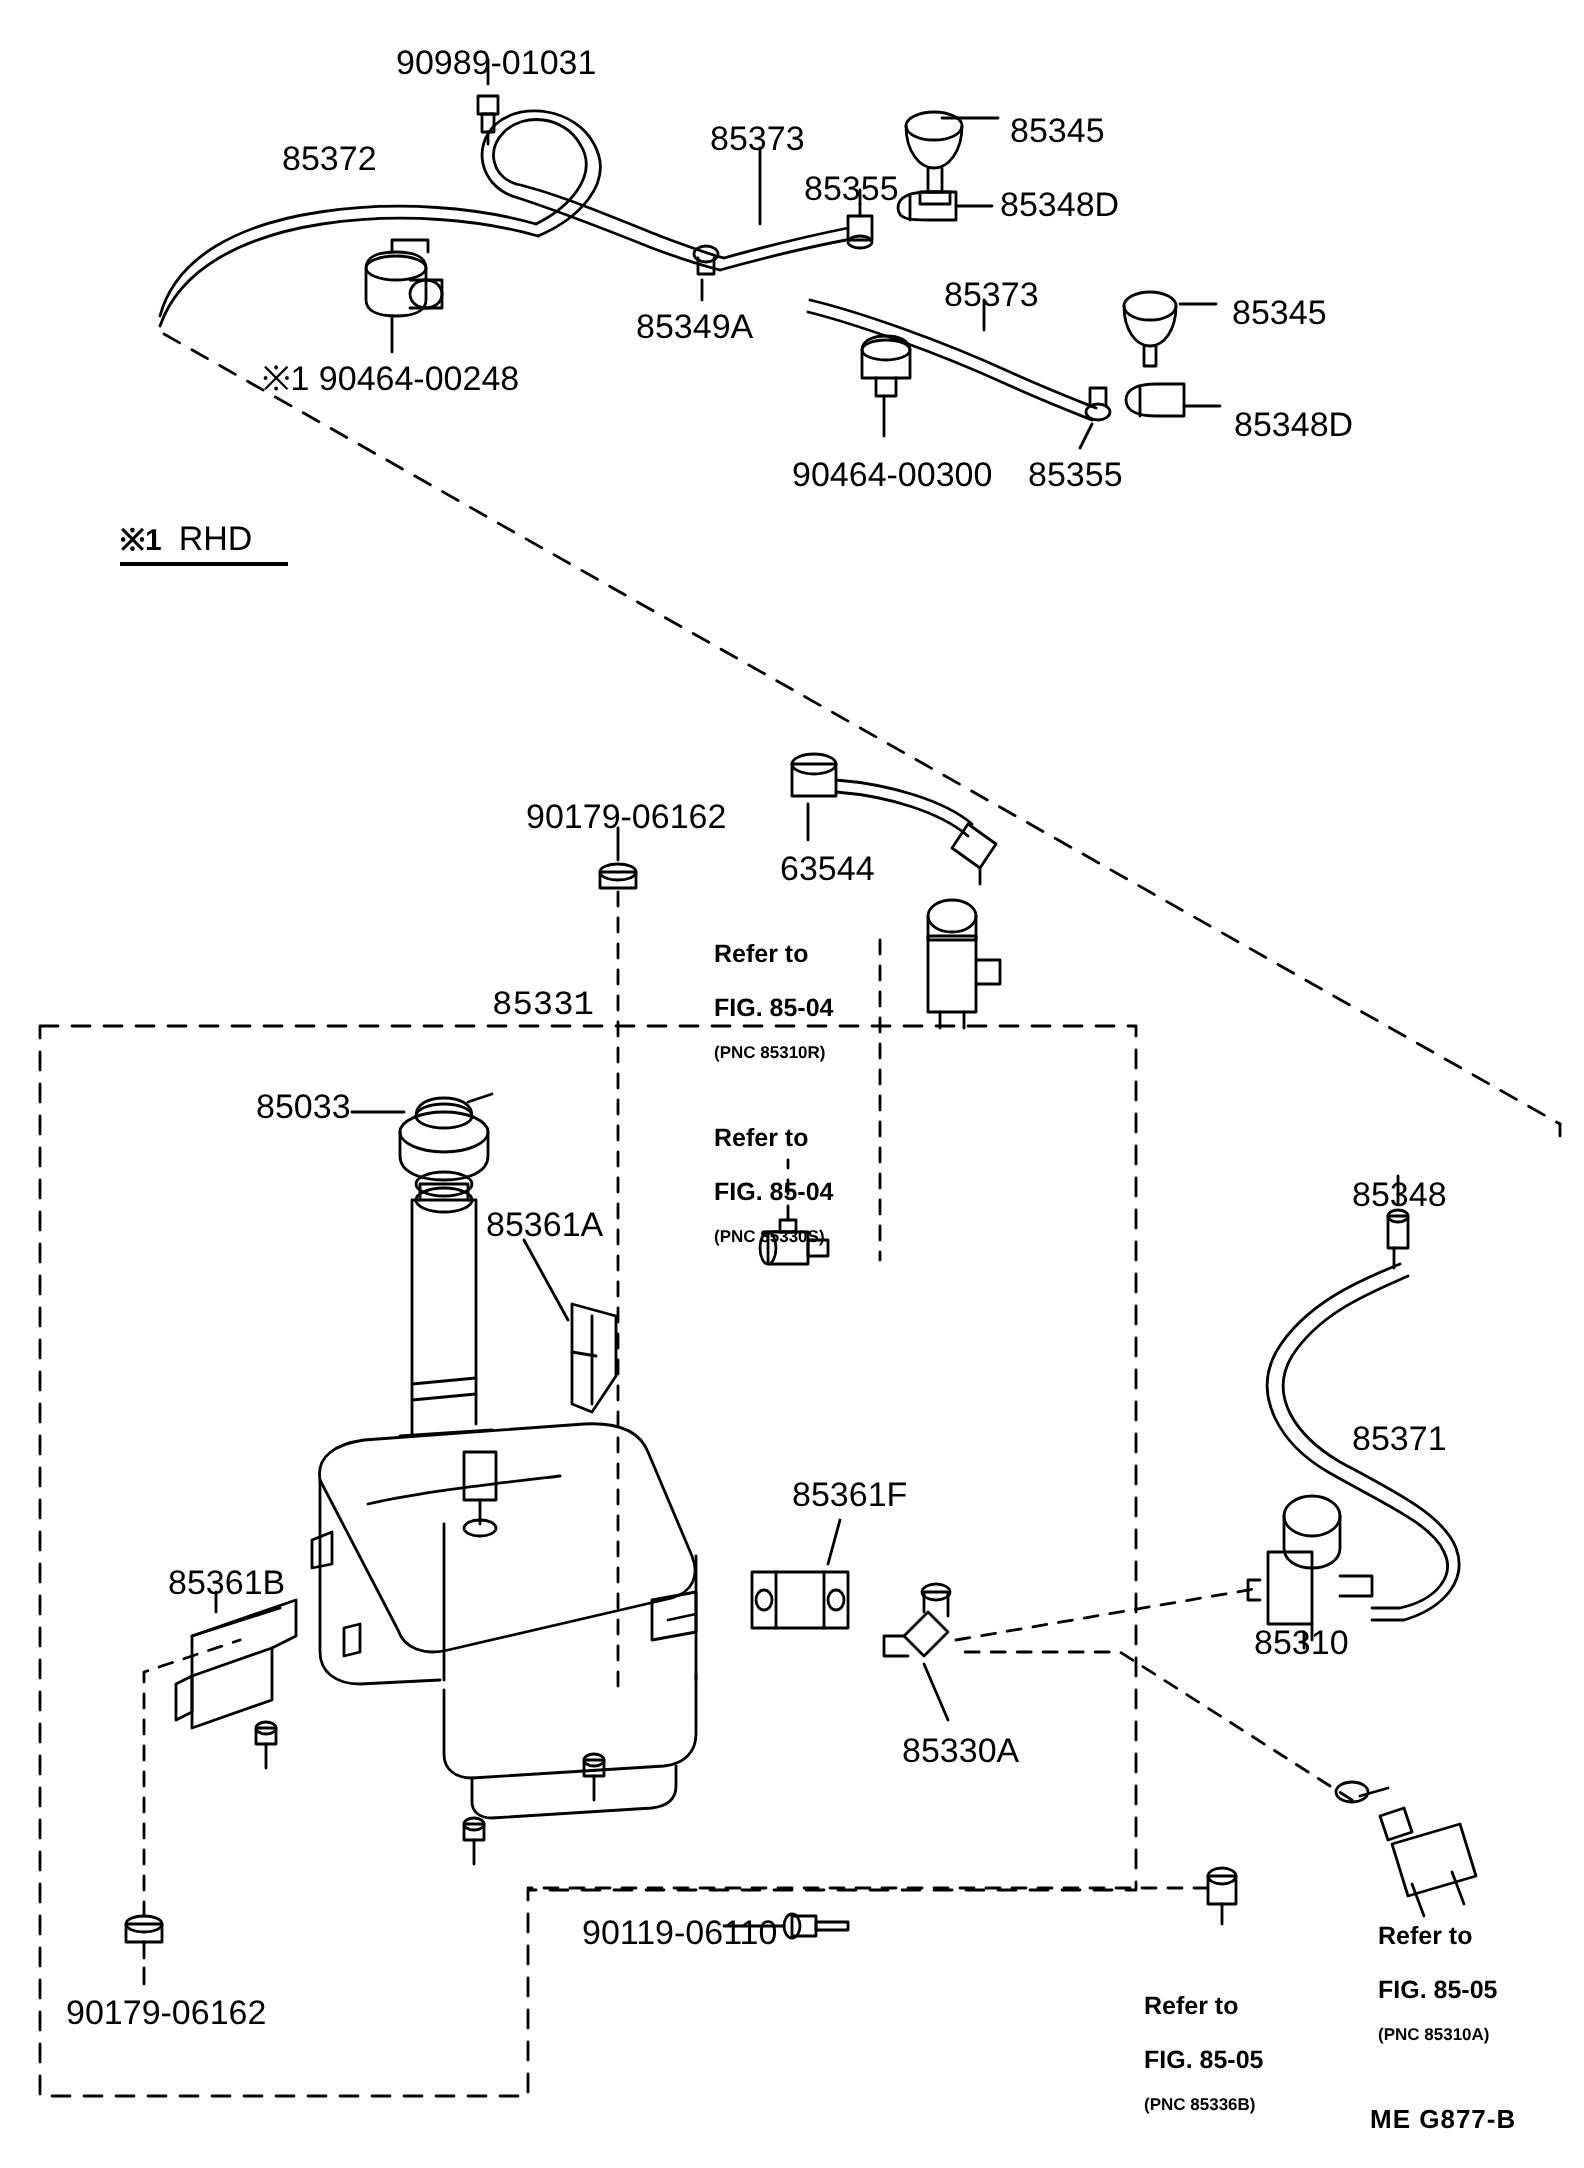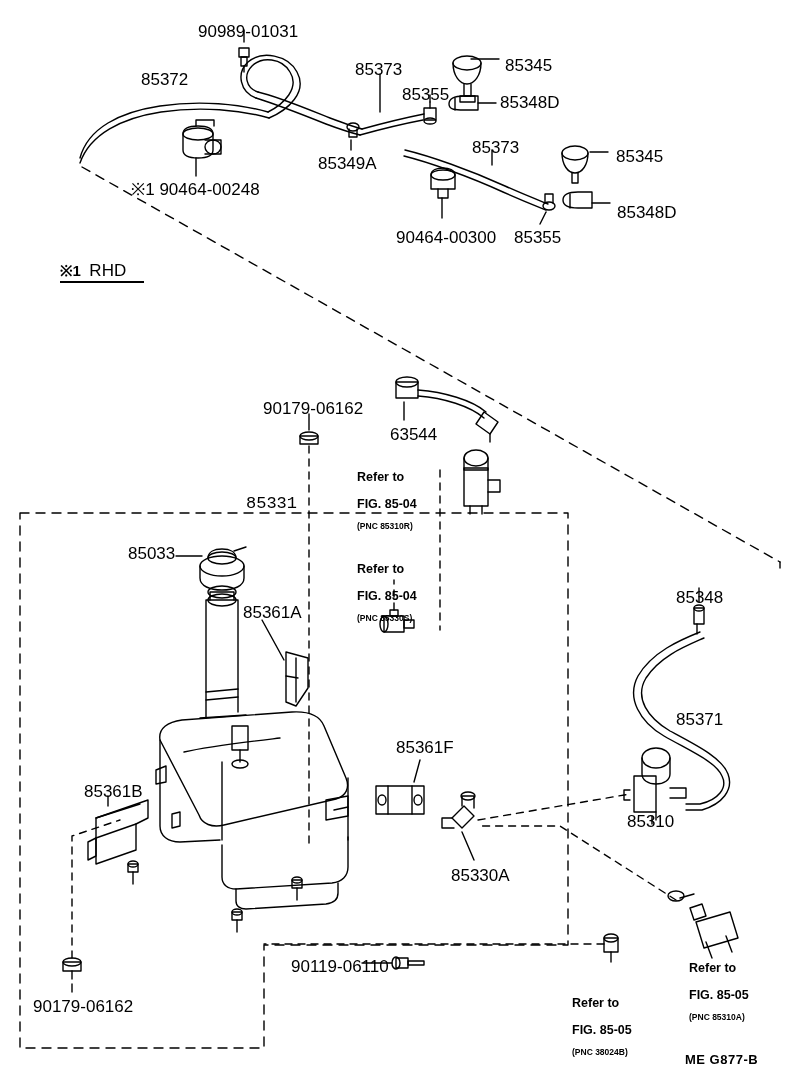--- a/index.html
+++ b/index.html
@@ -390,21 +390,21 @@
 
 <div class="refbox" style="left:357px;top:549px;">
   <span>Refer to</span><br>
   <span>FIG. 85-04</span>
   <span class="pnc">(PNC 85330S)</span>
 </div>
 
 <div class="refbox" style="left:572px;top:983px;">
   <span>Refer to</span><br>
   <span>FIG. 85-05</span>
-  <span class="pnc">(PNC 38024B)</span>
+  <span class="pnc">(PNC 85336B)</span>
 </div>
 
 <div class="refbox" style="left:689px;top:948px;">
   <span>Refer to</span><br>
   <span>FIG. 85-05</span>
   <span class="pnc">(PNC 85310A)</span>
 </div>
 
 <div class="footer" style="left:685px;top:1052px;">ME  G877-B</div>
 

